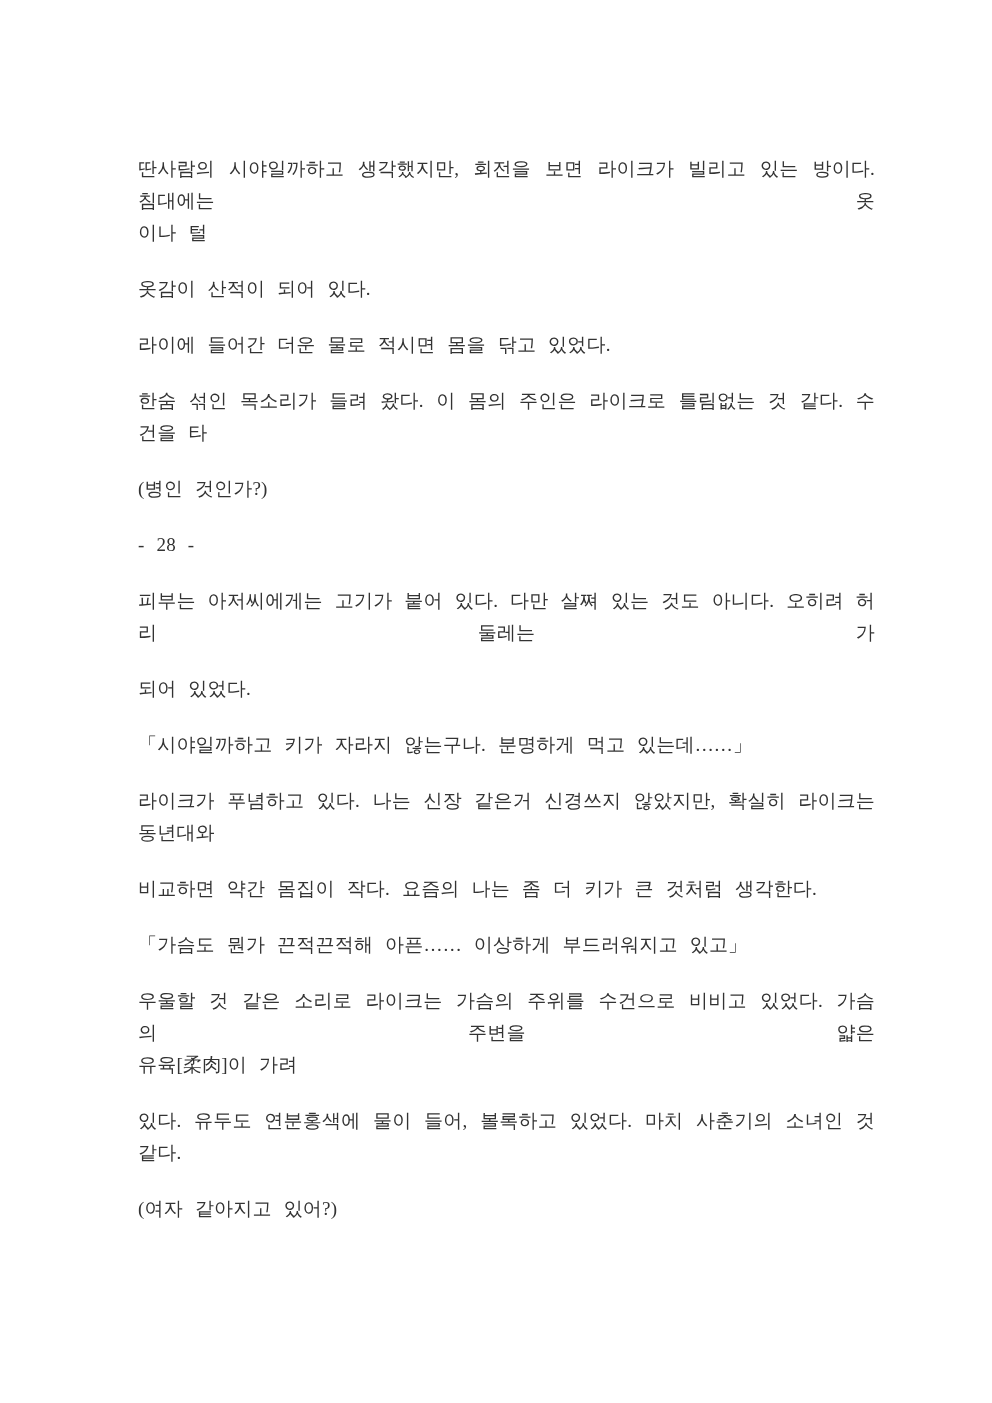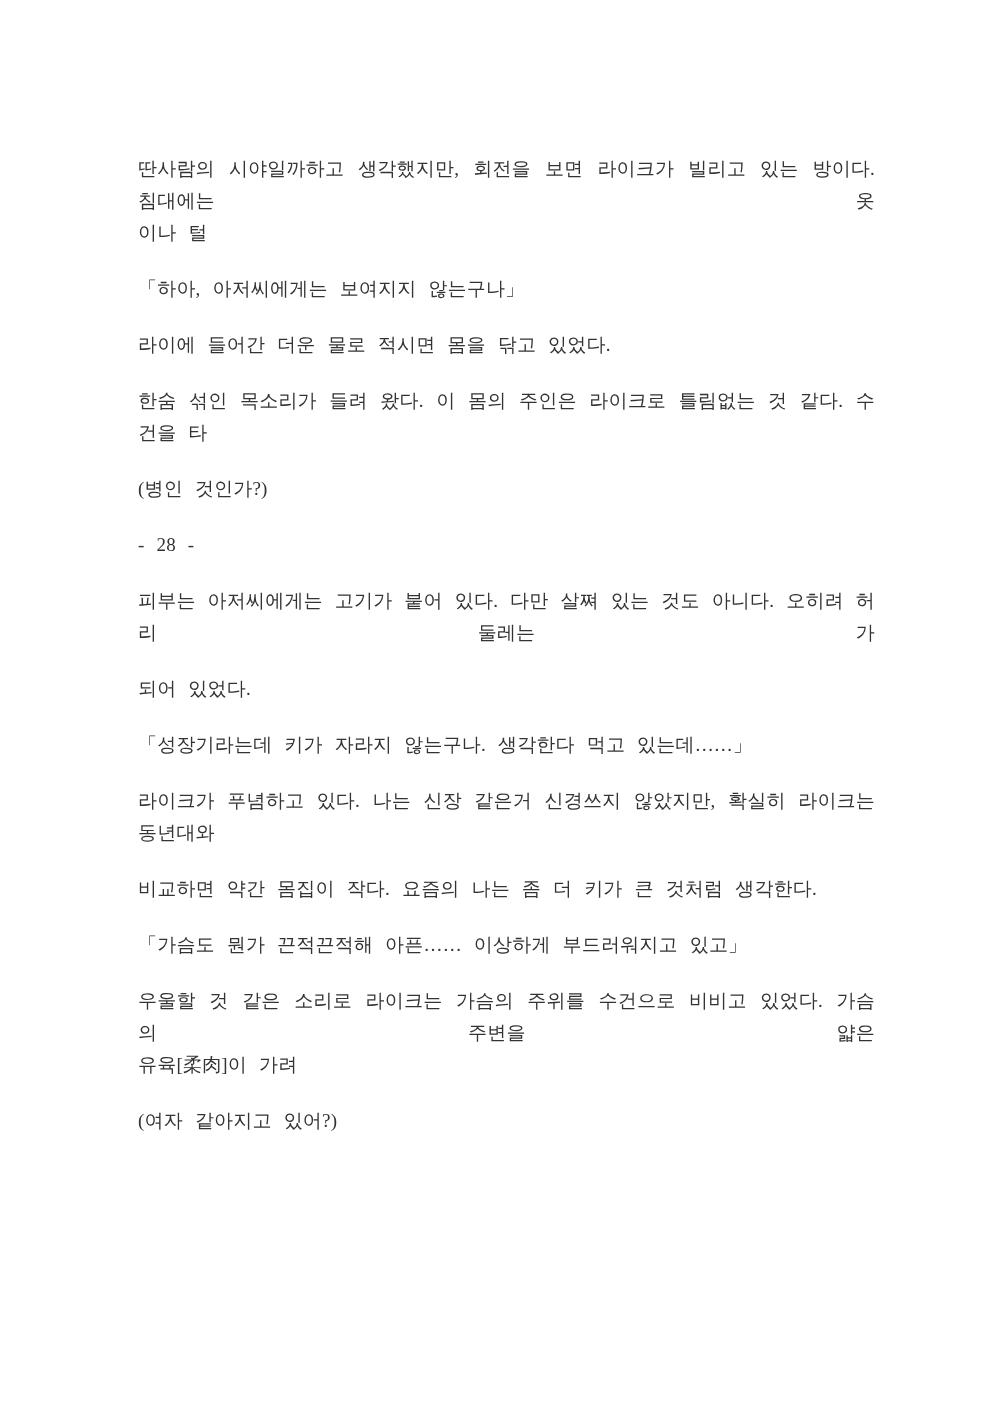--- a/index.html
+++ b/index.html
@@ -44,53 +44,56 @@
 </head>
 <body style="background: rgb(255, 255, 255);">
 
 <div class="page">
   <div class="doc" style="color: rgb(51, 51, 51);">
       <div class="para">
         <div class="line fill">딴사람의 시야일까하고 생각했지만, 회전을 보면 라이크가 빌리고 있는 방이다. 침대에는 옷</div>
         <div class="line">이나 털</div>
       </div>
       <div class="para">
-        <div class="line">「하아, 아저씨에게는 보여지지 않는구나」</div>
+        <div class="line">옷감이 산적이 되어 있다.</div>
       </div>
       <div class="para">
         <div class="line">라이에 들어간 더운 물로 적시면 몸을 닦고 있었다.</div>
       </div>
       <div class="para">
         <div class="line">한숨 섞인 목소리가 들려 왔다. 이 몸의 주인은 라이크로 틀림없는 것 같다. 수건을 타</div>
       </div>
       <div class="para">
         <div class="line">(병인 것인가?)</div>
       </div>
       <div class="para">
         <div class="line">- 28 -</div>
       </div>
       <div class="para">
         <div class="line fill">피부는 아저씨에게는 고기가 붙어 있다. 다만 살쪄 있는 것도 아니다. 오히려 허리 둘레는 가</div>
       </div>
       <div class="para">
         <div class="line">되어 있었다.</div>
       </div>
       <div class="para">
-        <div class="line">「성장기라는데 키가 자라지 않는구나. 생각한다 먹고 있는데……」</div>
+        <div class="line">「시야일까하고 키가 자라지 않는구나. 분명하게 먹고 있는데……」</div>
       </div>
       <div class="para">
         <div class="line">라이크가 푸념하고 있다. 나는 신장 같은거 신경쓰지 않았지만, 확실히 라이크는 동년대와</div>
       </div>
       <div class="para">
         <div class="line">비교하면 약간 몸집이 작다. 요즘의 나는 좀 더 키가 큰 것처럼 생각한다.</div>
       </div>
       <div class="para">
         <div class="line">「가슴도 뭔가 끈적끈적해 아픈…… 이상하게 부드러워지고 있고」</div>
       </div>
       <div class="para">
         <div class="line fill">우울할 것 같은 소리로 라이크는 가슴의 주위를 수건으로 비비고 있었다. 가슴의 주변을 얇은</div>
         <div class="line">유육[柔肉]이 가려</div>
       </div>
       <div class="para">
+        <div class="line">있다. 유두도 연분홍색에 물이 들어, 볼록하고 있었다. 마치 사춘기의 소녀인 것 같다.</div>
+      </div>
+      <div class="para">
         <div class="line">(여자 같아지고 있어?)</div>
       </div>
     </div>
 </div>
 
 </body></html>

